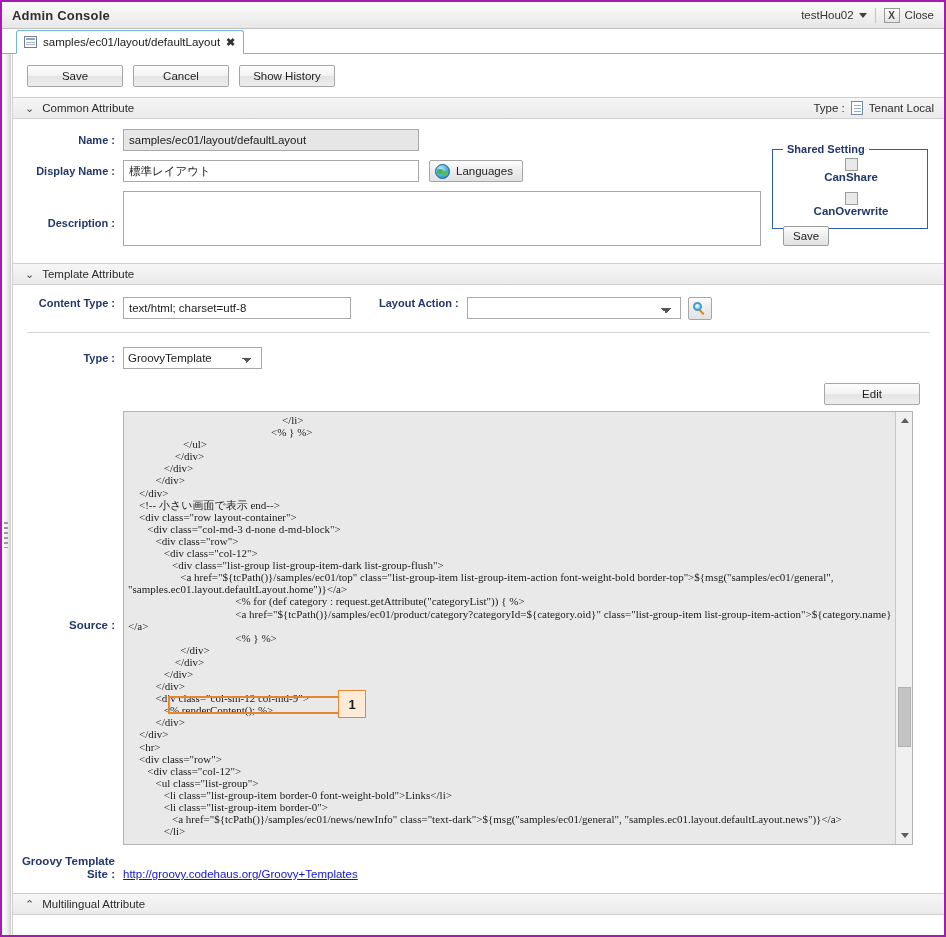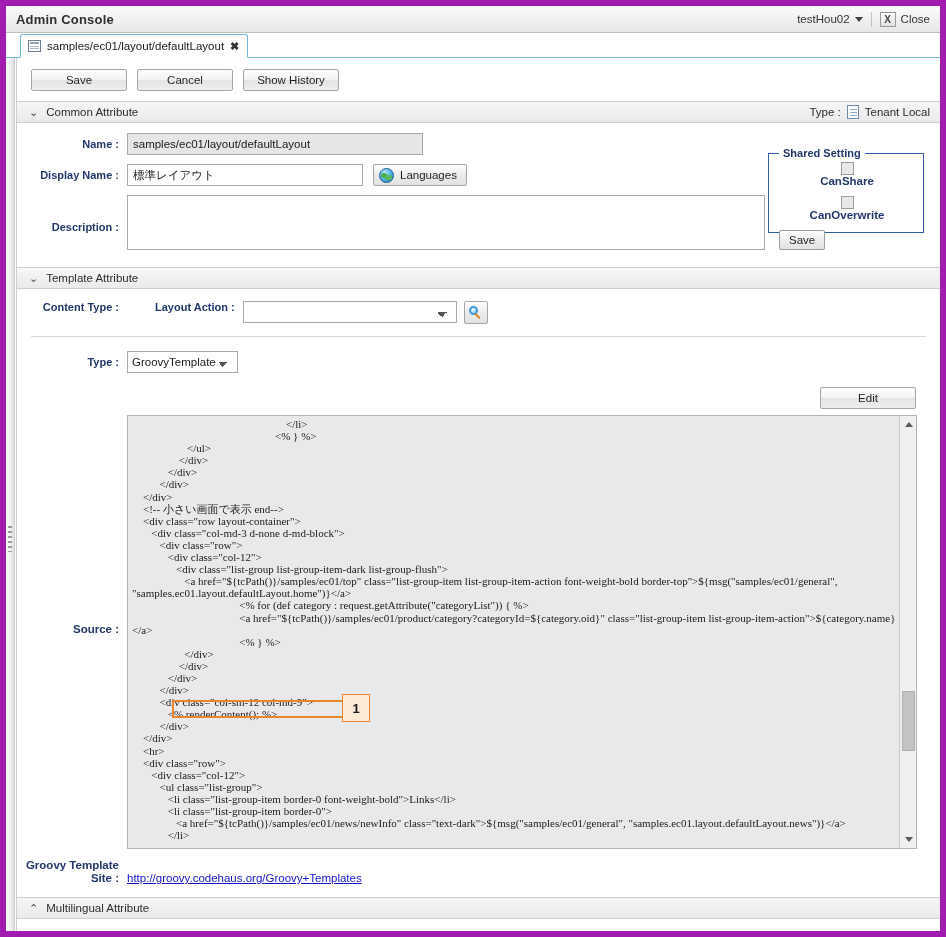--- a/index.html
+++ b/index.html
@@ -9,21 +9,21 @@
     background: #ffffff;
     font-family: "Liberation Sans", sans-serif;
     font-size: 12px;
     color: #333333;
     overflow: hidden;
   }
   .app {
     position: relative;
     width: 946px; height: 937px;
     background: #0f766e;
-    border: 6px solid #a21caf;
+    border: 2px solid #a21caf;
     overflow: hidden;
   }
 
   
   .titlebar {
     position: relative;
     height: 27px;
     background: linear-gradient(to bottom, #fbfbfb 0%, #f1f1f1 50%, #e7e7e7 100%);
     border-bottom: 1px solid #c0c0c0;
     display: flex; align-items: center;
@@ -376,21 +376,21 @@
 
       <div class="panel">
 
         <div class="row">
           <div class="lbl">Name :</div>
           <input class="inp readonly" style="width: 296px;" readonly="" value="samples/ec01/layout/defaultLayout">
         </div>
 
         <div class="row">
           <div class="lbl">Display Name :</div>
-          <input class="inp" style="width: 236px;" value="標準レイアウト">
+          <input class="inp" style="width: 296px;" value="標準レイアウト">
           <button class="lang-btn">
             <span class="globe"></span>
             <span>Languages</span>
           </button>
         </div>
 
         <div class="row" style="align-items:flex-start;">
           <div class="lbl" style="padding-top:26px;">Description :</div>
           <textarea class="ta" style="width: 638px; height: 55px;"></textarea>
         </div>
@@ -411,34 +411,35 @@
 
       <div class="section-head">
         <span class="chev">⌄</span>
         <span>Template Attribute</span>
       </div>
 
       <div>
 
         <div class="tmpl-row1">
           <div class="lbl">Content Type :</div>
+          <input class="inp" style="width: 228px;" value="text/html; charset=utf-8">
           <div class="lbl" style="width:auto;padding:0 8px 0 28px;">Layout Action :</div>
           <select class="sel" style="width:214px;">
             <option></option>
           </select>
           <div class="search-btn">
             <span class="mag"></span>
           </div>
         </div>
 
         <div class="hr-line"></div>
 
         <div class="row" style="margin-top:14px;margin-bottom:0;">
           <div class="lbl">Type :</div>
-          <select class="sel" style="width:111px;">
+          <select class="sel" style="width:139px;">
             <option>GroovyTemplate</option>
           </select>
         </div>
 
         <div class="edit-row">
           <button class="btn">Edit</button>
         </div>
 
         <div class="source-row">
           <div class="source-lbl">Source :</div>

